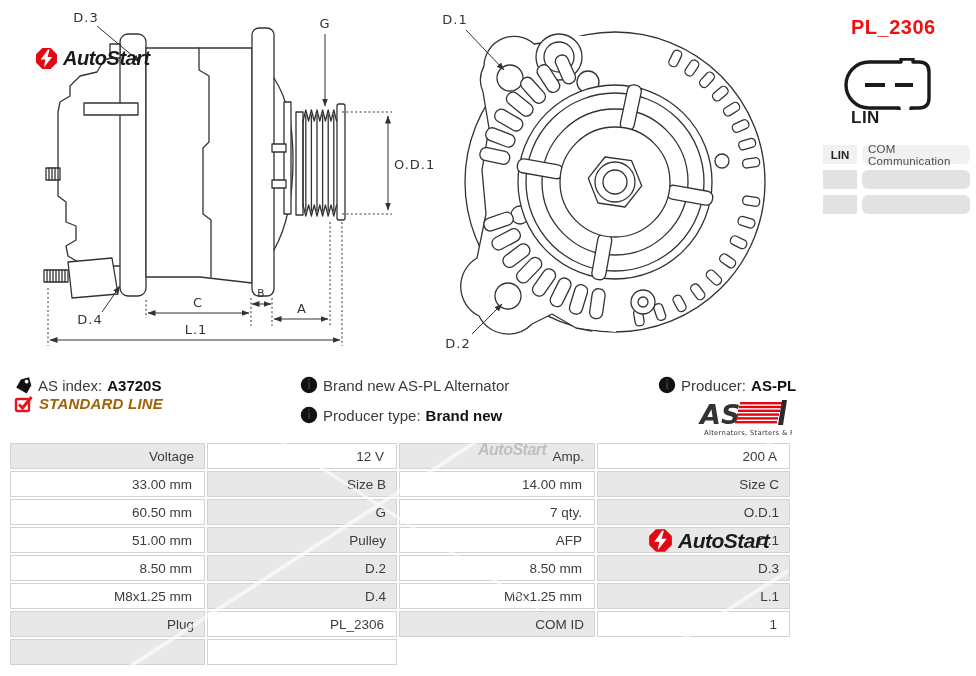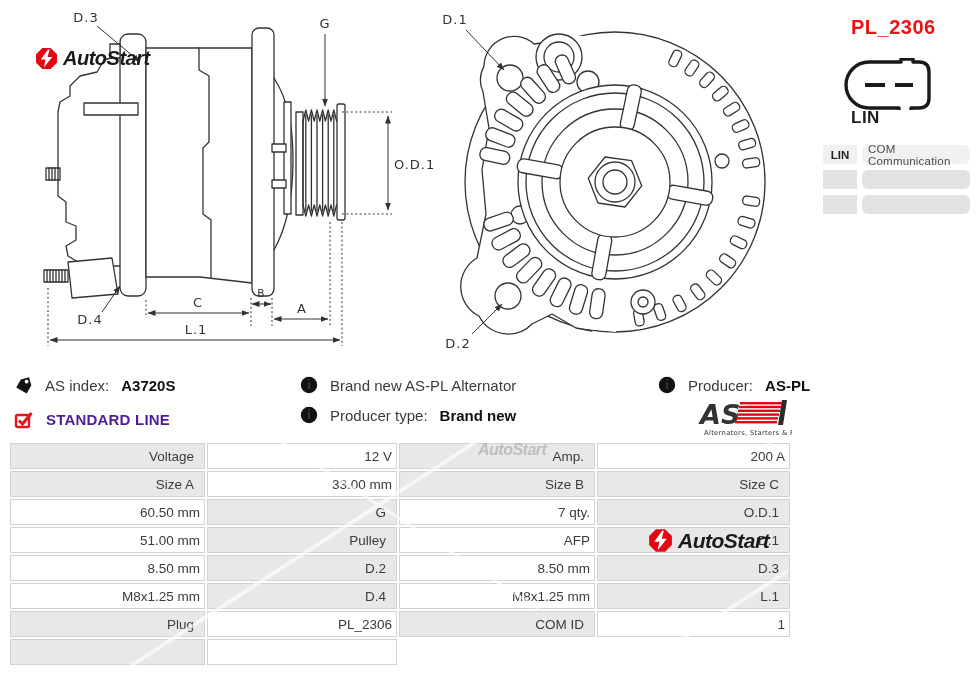--- a/index.html
+++ b/index.html
@@ -33,37 +33,37 @@
   #connector{left:843px;top:58px;}
   #connector-label{left:851px;top:108px;font-size:17px;font-weight:bold;color:#1c1c1c;letter-spacing:.5px;}
   #mini-table{left:823px;top:145px;display:grid;grid-template-columns:34px 108px;gap:6px 5px;}
   #mini-table .mk,#mini-table .mv{height:19px;display:flex;align-items:center;font-size:11.5px;}
   #mini-table .mk{justify-content:center;font-weight:bold;color:#222;}
   #mini-table .mv{padding-left:6px;color:#4d4d4d;letter-spacing:.2px;border-radius:6px;}
   #mini-table .r0{background:#f1f1f1;}
   #mini-table .r1,#mini-table .r2{background:#e2e2e2;}
 
   
-  .i-row{position:absolute;display:flex;align-items:center;gap:12px;font-size:15px;color:#3b3b3b;white-space:nowrap;}
+  .i-row{position:absolute;display:flex;align-items:center;gap:5px;font-size:15px;color:#3b3b3b;white-space:nowrap;}
   .i-row b{color:#111;}
   #as-index{left:14px;top:376px;}
   #desc{left:300px;top:376px;}
   #producer{left:658px;top:376px;}
-  #std-line{left:14px;top:410px;color:#4c1d95;font-weight:bold;letter-spacing:.2px;}
+  #std-line{left:14px;top:394px;color:#a16207;font-weight:bold;letter-spacing:.2px;font-style:italic;}
   #ptype{left:300px;top:406px;}
   #aspl-logo{left:694px;top:398px;}
 
   
   #spec-table{left:10px;top:443px;width:778px;display:grid;
     grid-template-columns:195px 190px 196px 193px;gap:2px;}
   #spec-table .tl,#spec-table .tv{
     height:26px;display:flex;align-items:center;justify-content:flex-end;
     font-size:13.5px;border:1px solid #d2d2d2;box-sizing:border-box;color:#3c3c3c;}
   #spec-table .tl{background:#e8e8e8;padding-right:10px;}
-  #spec-table .tv{background:#fff;padding-right:4px;}
+  #spec-table .tv{background:#fff;padding-right:12px;}
 
   
   #wm{left:10px;top:443px;width:778px;height:224px;overflow:hidden;pointer-events:none;z-index:5;}
   #wm .streak{position:absolute;background:rgba(255,255,255,.62);}
   #wm-text{position:absolute;left:468px;top:-2px;font-style:italic;font-weight:bold;
     font-size:16px;color:#9f9f9f;opacity:.55;letter-spacing:-.5px;}
 </style>
 </head>
 <body>
 
@@ -361,23 +361,23 @@
   <polygon points="88,2 93,2 89,27 84,27" fill="#2a2a2a"></polygon>
   <text x="10" y="37" font-size="6.8" fill="#9a9a9a" letter-spacing=".3">Alternators, Starters &amp; Parts</text>
 </svg>
 
 <div id="spec-table" class="abs">
   <div class="tl">Voltage</div>
   <div class="tv">12 V</div>
   <div class="tl">Amp.</div>
   <div class="tv">200 A</div>
 
-  <div class="tl">Size A</div>
   <div class="tv">33.00 mm</div>
   <div class="tl">Size B</div>
+  <div class="tv">14.00 mm</div>
 
   <div class="tl">Size C</div>
   <div class="tv">60.50 mm</div>
   <div class="tl">G</div>
   <div class="tv">7 qty.</div>
 
   <div class="tl">O.D.1</div>
   <div class="tv">51.00 mm</div>
   <div class="tl">Pulley</div>
   <div class="tv">AFP</div>

